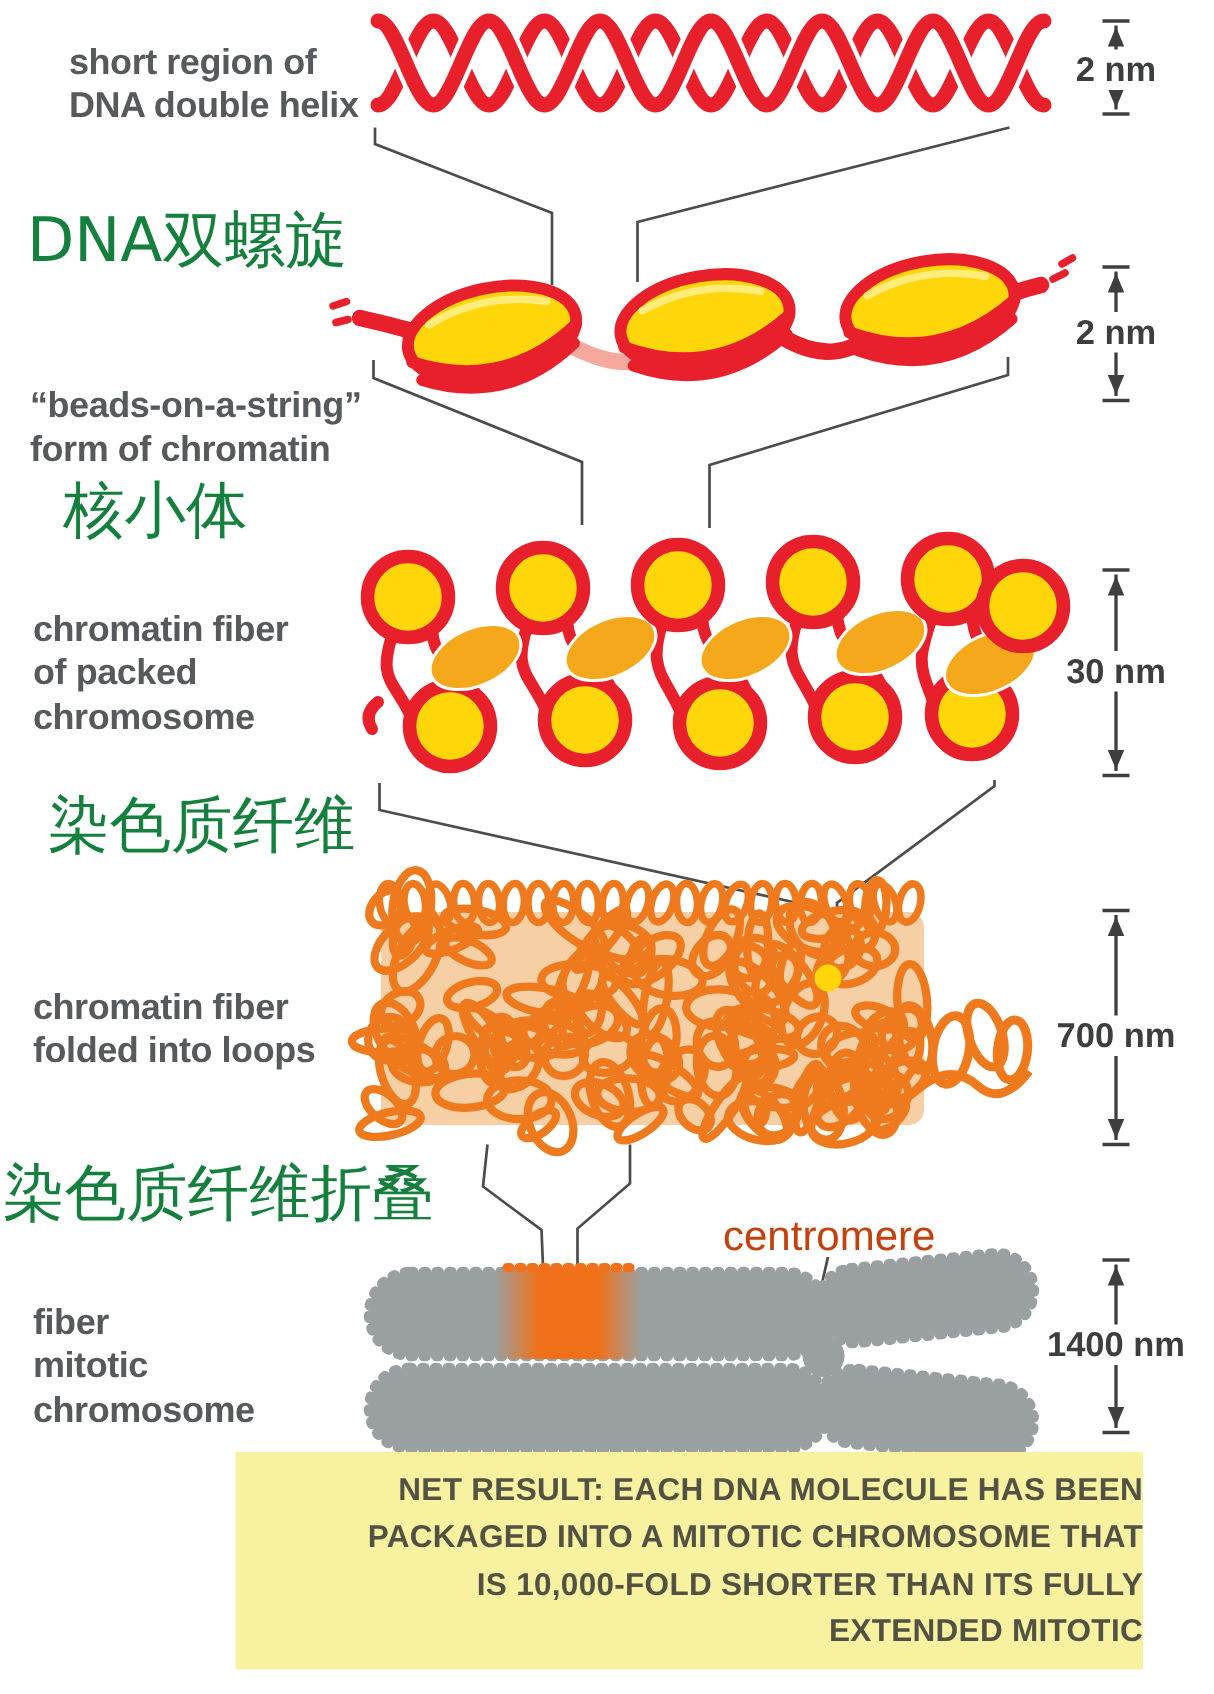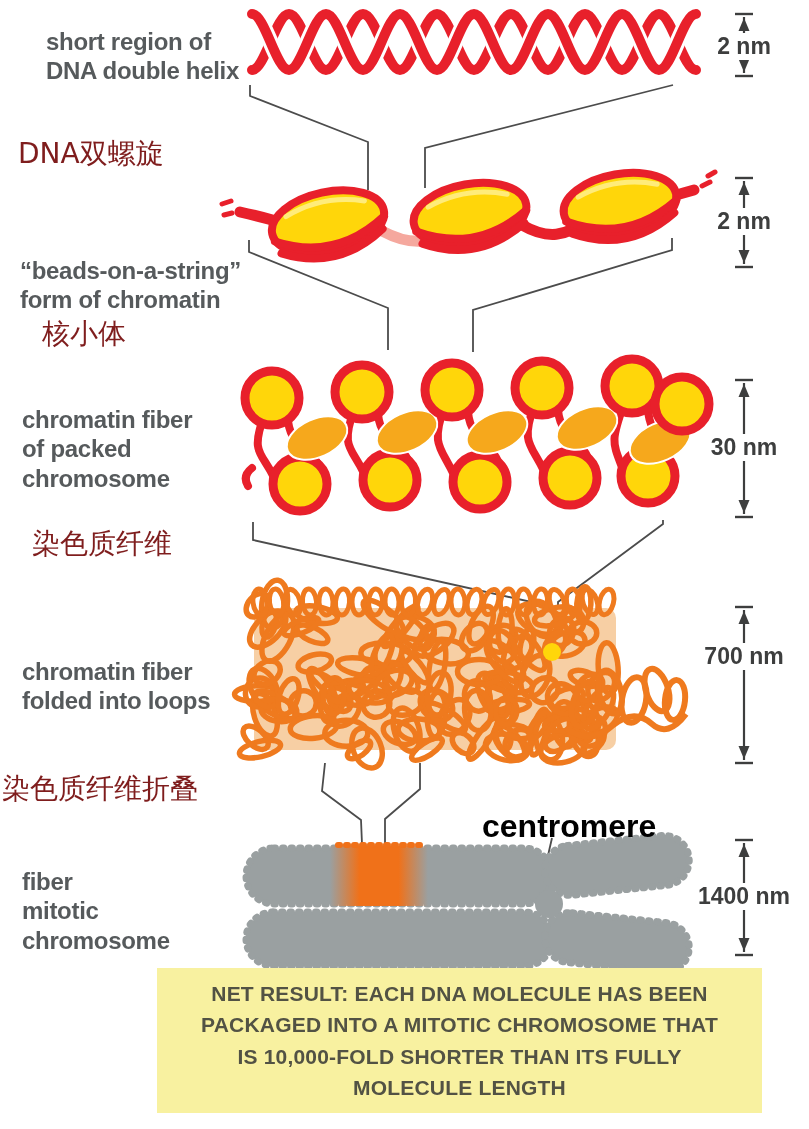--- a/index.html
+++ b/index.html
@@ -1,27 +1,27 @@
 <!DOCTYPE html>
 <html><head>
 <meta charset="utf-8">
 <style>
   html,body{margin:0;padding:0;background:#fff;}
   #figure{position:relative;width:809px;height:1129px;background:#fff;
           font-family:"Liberation Sans",sans-serif;overflow:hidden;}
   #art{position:absolute;left:0;top:0;}
   .lbl{position:absolute;color:#565a5c;font-size:24px;line-height:1.22;font-weight:700;letter-spacing:-0.3px;}
-  .cn{position:absolute;color:#7f1d1d;font-size:28px;line-height:1.0;
+  .cn{position:absolute;color:#15803d;font-size:41px;line-height:1.0;
       font-family:"DejaVu Sans","Liberation Sans",sans-serif;white-space:nowrap;}
   .mlabel{position:absolute;left:744px;transform:translateX(-50%);background:#fff;
           color:#3d3e3e;font-size:23px;font-weight:700;padding:0 4px;white-space:nowrap;}
-  .annot{position:absolute;color:#000000;font-size:32px;font-weight:700;}
+  .annot{position:absolute;color:#c2410c;font-size:28px;font-weight:400;}
   #netbox{position:absolute;left:157px;top:968px;width:605px;height:145px;background:#f8f1a0;
           display:flex;flex-direction:column;justify-content:center;text-align:center;
-          color:#525244;font-weight:700;font-size:21px;line-height:1.5;letter-spacing:0.2px;}
+          color:#525244;font-weight:700;font-size:21px;line-height:1.5;letter-spacing:0.2px;align-items:flex-end;}
 </style>
 </head>
 <body>
 
 <div id="figure">
 
   <svg id="art" width="809" height="1129" viewBox="0 0 809 1129">
     <defs>
       <linearGradient id="band" x1="0" y1="0" x2="1" y2="0">
         <stop offset="0" stop-color="#f07119" stop-opacity="0"></stop>
@@ -327,22 +327,22 @@
     <div>fiber</div>
     <div>mitotic</div>
     <div>chromosome</div>
   </div>
 
   <div class="annot" style="left:482px;top:808px;">centromere</div>
 
   <div class="mlabel" style="top:33px;">2 nm</div>
   <div class="mlabel" style="top:208px;">2 nm</div>
   <div class="mlabel" style="top:434px;">30 nm</div>
-  <div class="mlabel" style="top:643px;">700 nm</div>
+  <div class="mlabel" style="top:677px;">700 nm</div>
   <div class="mlabel" style="top:883px;">1400 nm</div>
 
   <div id="netbox">
     <div>NET RESULT: EACH DNA MOLECULE HAS BEEN</div>
     <div>PACKAGED INTO A MITOTIC CHROMOSOME THAT</div>
     <div>IS 10,000-FOLD SHORTER THAN ITS FULLY</div>
-    <div>MOLECULE LENGTH</div>
+    <div>EXTENDED MITOTIC</div>
   </div>
 </div>
 
 </body></html>

